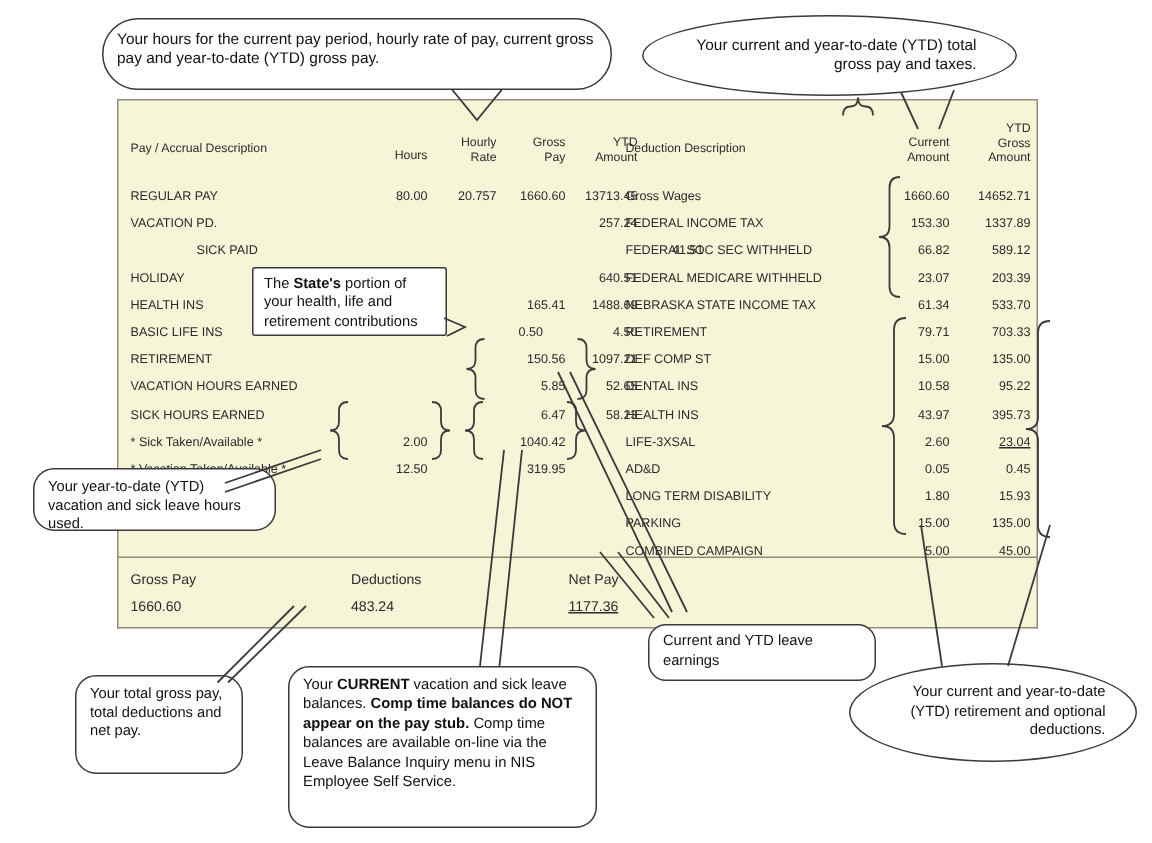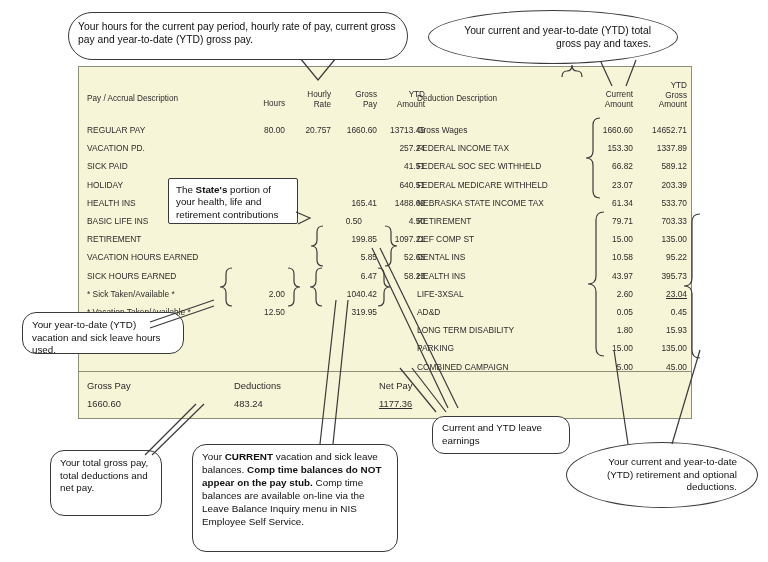--- a/index.html
+++ b/index.html
@@ -131,21 +131,21 @@
               <span class="num" style="left:244px;width:46px;">1660.60</span>
               <span class="num" style="left:290px;width:48px;">13713.45</span>
             </div>
             <div class="row" style="top: 76.2px;">
               <span class="lbl">VACATION PD.</span>
               <span class="num" style="left:150px;width:48px;"></span>
               <span class="num" style="left:198px;width:46px;"></span>
               <span class="num" style="left:244px;width:46px;"></span>
               <span class="num" style="left:290px;width:48px;">257.24</span>
             </div>
-            <div class="row" style="top: 94.4px;">
+            <div class="row" style="top: 94.4px; margin-left: 44px;">
               <span class="lbl">SICK PAID</span>
               <span class="num" style="left:150px;width:48px;"></span>
               <span class="num" style="left:198px;width:46px;"></span>
               <span class="num" style="left:244px;width:46px;"></span>
               <span class="num" style="left:290px;width:48px;">41.51</span>
             </div>
             <div class="row" style="top: 112.6px;">
               <span class="lbl">HOLIDAY</span>
               <span class="num" style="left:150px;width:48px;"></span>
               <span class="num" style="left:198px;width:46px;"></span>
@@ -163,21 +163,21 @@
               <span class="lbl">BASIC LIFE INS</span>
               <span class="num" style="left:150px;width:48px;"></span>
               <span class="num" style="left:198px;width:46px;"></span>
               <span class="num" style="left:229px;width:46px;">0.50</span>
               <span class="num" style="left:290px;width:48px;">4.50</span>
             </div>
             <div class="row" style="top: 167.2px;">
               <span class="lbl">RETIREMENT</span>
               <span class="num" style="left:150px;width:48px;"></span>
               <span class="num" style="left:198px;width:46px;"></span>
-              <span class="num" style="left:244px;width:46px;">199.85</span>
+              <span class="num" style="left:244px;width:46px;">150.56</span>
               <span class="num" style="left:290px;width:48px;">1097.21</span>
             </div>
             <div class="row" style="top: 185.4px;">
               <span class="lbl">VACATION HOURS EARNED</span>
               <span class="num" style="left:150px;width:48px;"></span>
               <span class="num" style="left:198px;width:46px;"></span>
               <span class="num" style="left:244px;width:46px;">5.85</span>
               <span class="num" style="left:290px;width:48px;">52.65</span>
             </div>
             <div class="row" style="top: 203.6px;">
@@ -339,21 +339,21 @@
   </div>
 
   <div class="callout round" style="left:50px;top:450px;width:112px;height:66px;font-size:9.8px;line-height:12.6px;border-radius:14px;padding:6px 9px;">
     <span>Your total gross pay, total deductions and net pay.</span>
   </div>
 
   <div class="callout round" style="left:192px;top:444px;width:206px;height:108px;font-size:9.9px;line-height:12.9px;border-radius:14px;padding:6px 9px;">
     <span>Your </span><b>CURRENT</b><span> vacation and sick leave balances.  </span><b>Comp time balances do NOT appear on the pay stub.</b><span>  Comp time balances are available on-line via the Leave Balance Inquiry menu in NIS Employee Self Service.</span>
   </div>
 
-  <div class="callout round" style="left:432px;top:416px;width:138px;height:38px;font-size:9.8px;line-height:12.6px;border-radius:12px;padding:5px 9px;">
+  <div class="callout round" style="left:432px;top:416px;width:152px;height:38px;font-size:9.8px;line-height:12.6px;border-radius:12px;padding:5px 9px;">
     <span>Current and YTD leave earnings</span>
   </div>
 
   <div class="callout ellipse" style="left:566px;top:442px;width:192px;height:66px;font-size:9.9px;line-height:12.8px;padding:6px 20px;">
     <span>Your current and year-to-date (YTD) retirement and optional deductions.</span>
   </div>
 
 </div>
 
 </body></html>

